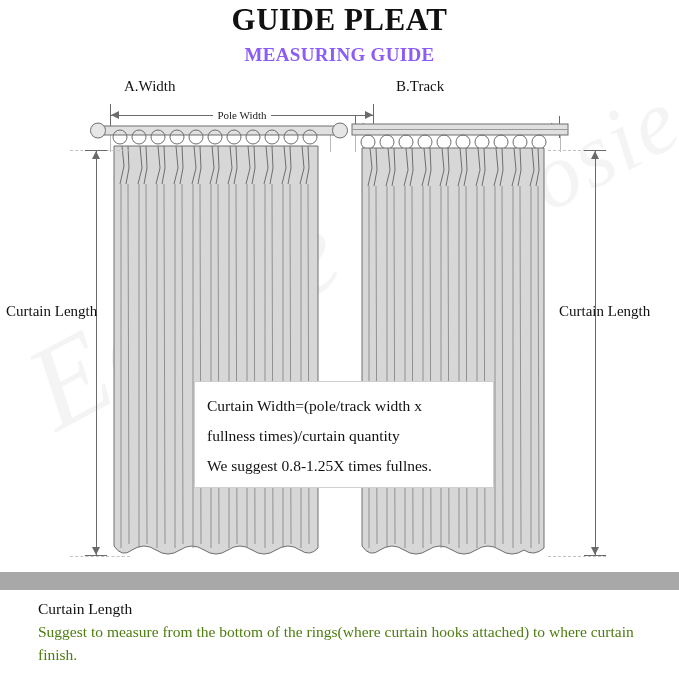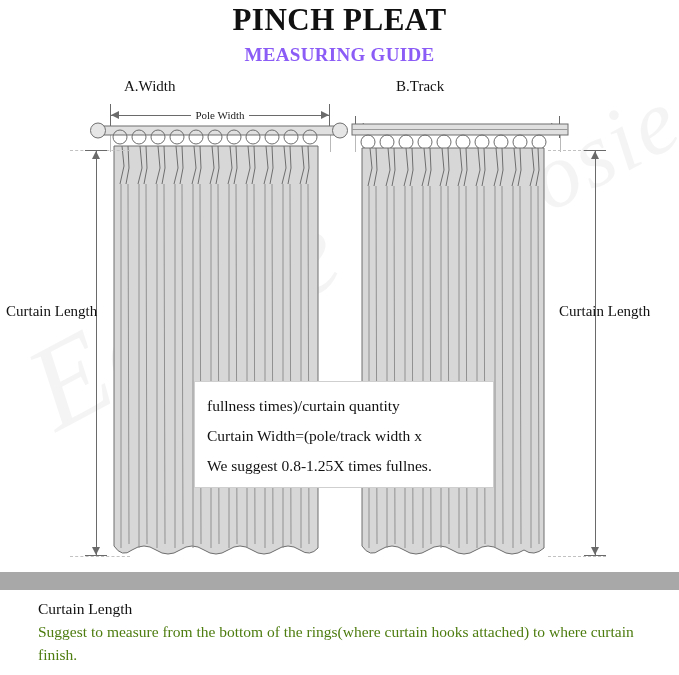--- a/index.html
+++ b/index.html
@@ -196,26 +196,26 @@
   #wm2 { left: 430px; top: 120px; transform: rotate(-28deg); font-size: 92px; }
 </style>
 </head>
 <body>
 
 <div id="root">
 
   <div class="watermark" id="wm1">Ecosie</div>
   <div class="watermark" id="wm2">Ecosie</div>
 
-  <div class="title">PINCH PLEAT</div>
+  <div class="title">GUIDE PLEAT</div>
   <div class="subtitle">MEASURING GUIDE</div>
 
   <div class="panel-label" id="label-pole">A.Width</div>
 
-  <div class="dim-h" style="left:110px; top:104px; width:220px;">
+  <div class="dim-h" style="left:110px; top:104px; width:264px;">
     <div class="cap l"></div>
     <div class="cap r"></div>
     <div class="line"></div>
     <div class="arrow l"></div>
     <div class="arrow r"></div>
     <div class="dim-text">Pole Width</div>
   </div>
 
   <div class="witness" style="left:110px; top:126px; height:26px;"></div>
   <div class="witness" style="left:330px; top:126px; height:26px;"></div>
@@ -395,22 +395,22 @@
   <div class="dim-v" style="left:584px; top:150px; height:406px;">
     <div class="cap t"></div>
     <div class="cap b"></div>
     <div class="line"></div>
     <div class="arrow t"></div>
     <div class="arrow b"></div>
   </div>
   <div class="len-label" id="len-right">Curtain Length</div>
 
   <div id="formula">
+    <div class="fline">Curtain Width=(pole/track width x</div>
     <div class="fline">fullness times)/curtain quantity</div>
-    <div class="fline">Curtain Width=(pole/track width x</div>
     <div class="fline">We suggest 0.8-1.25X times fullnes.</div>
   </div>
 
   <div id="note-bar"></div>
   <div id="note">
     <div class="nt-title">Curtain Length</div>
     <div class="nt-body">Suggest to measure from the bottom of the rings(where curtain hooks attached) to where curtain finish.</div>
   </div>
 
 </div>

